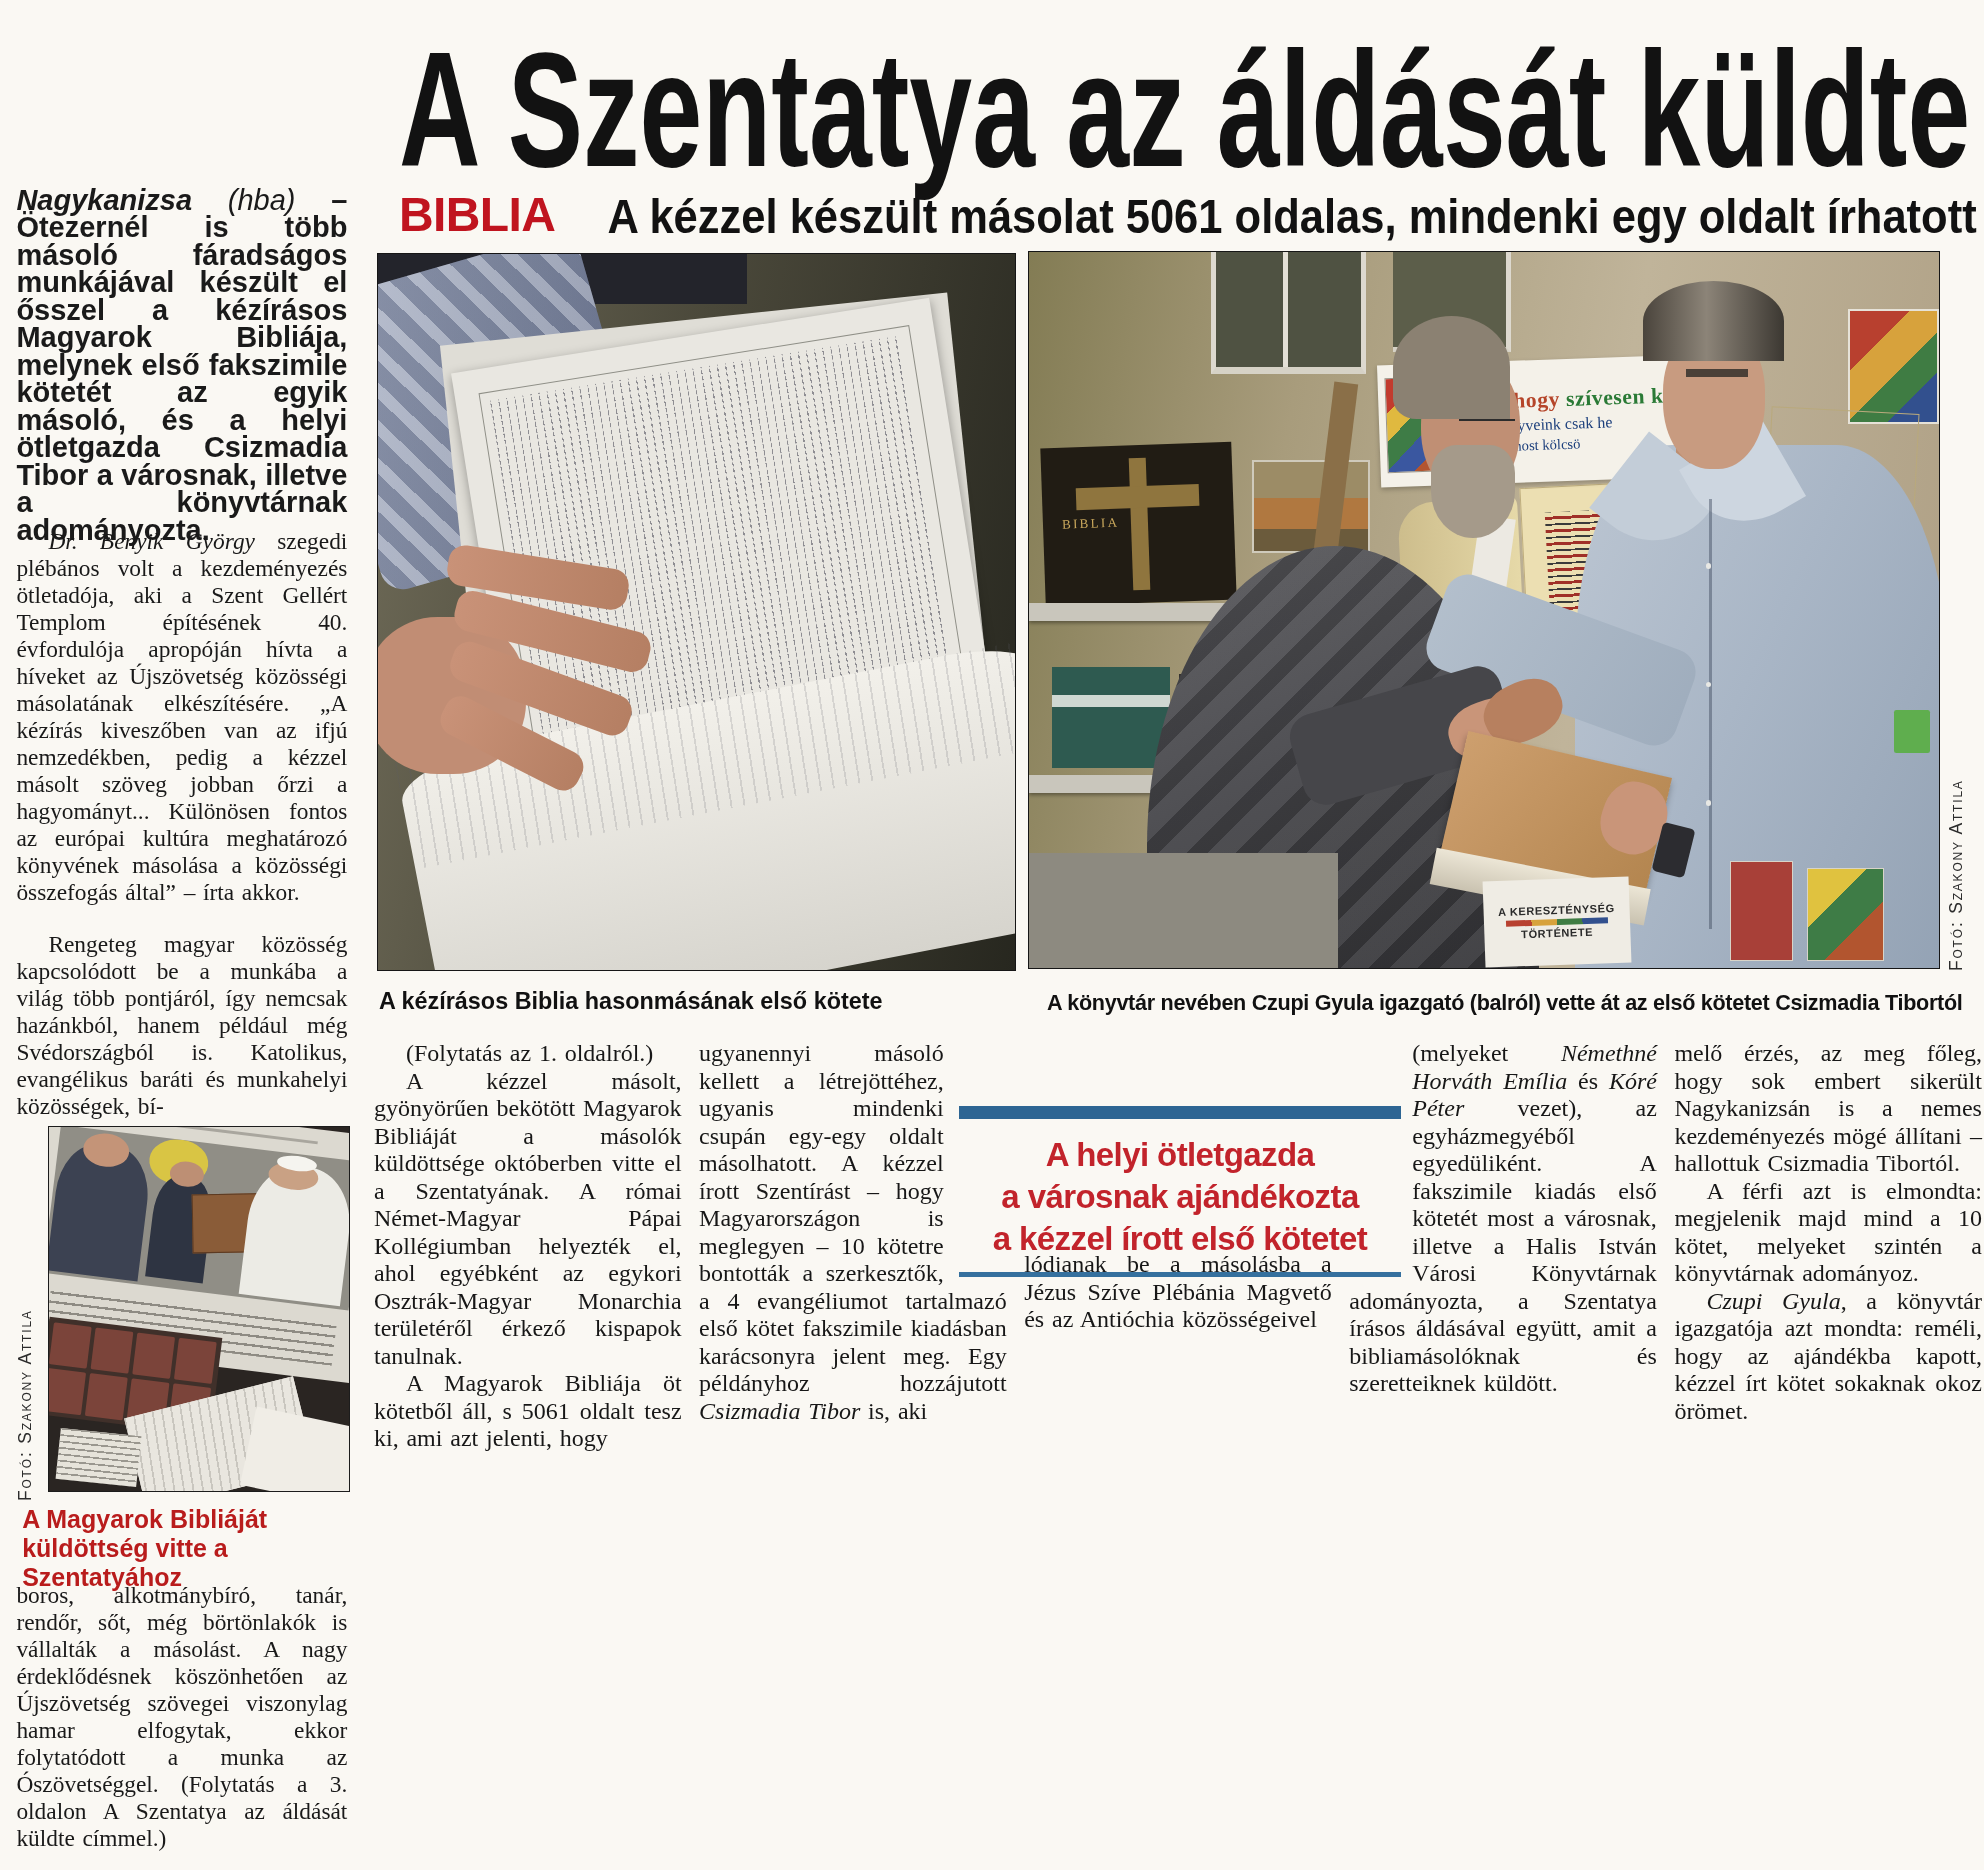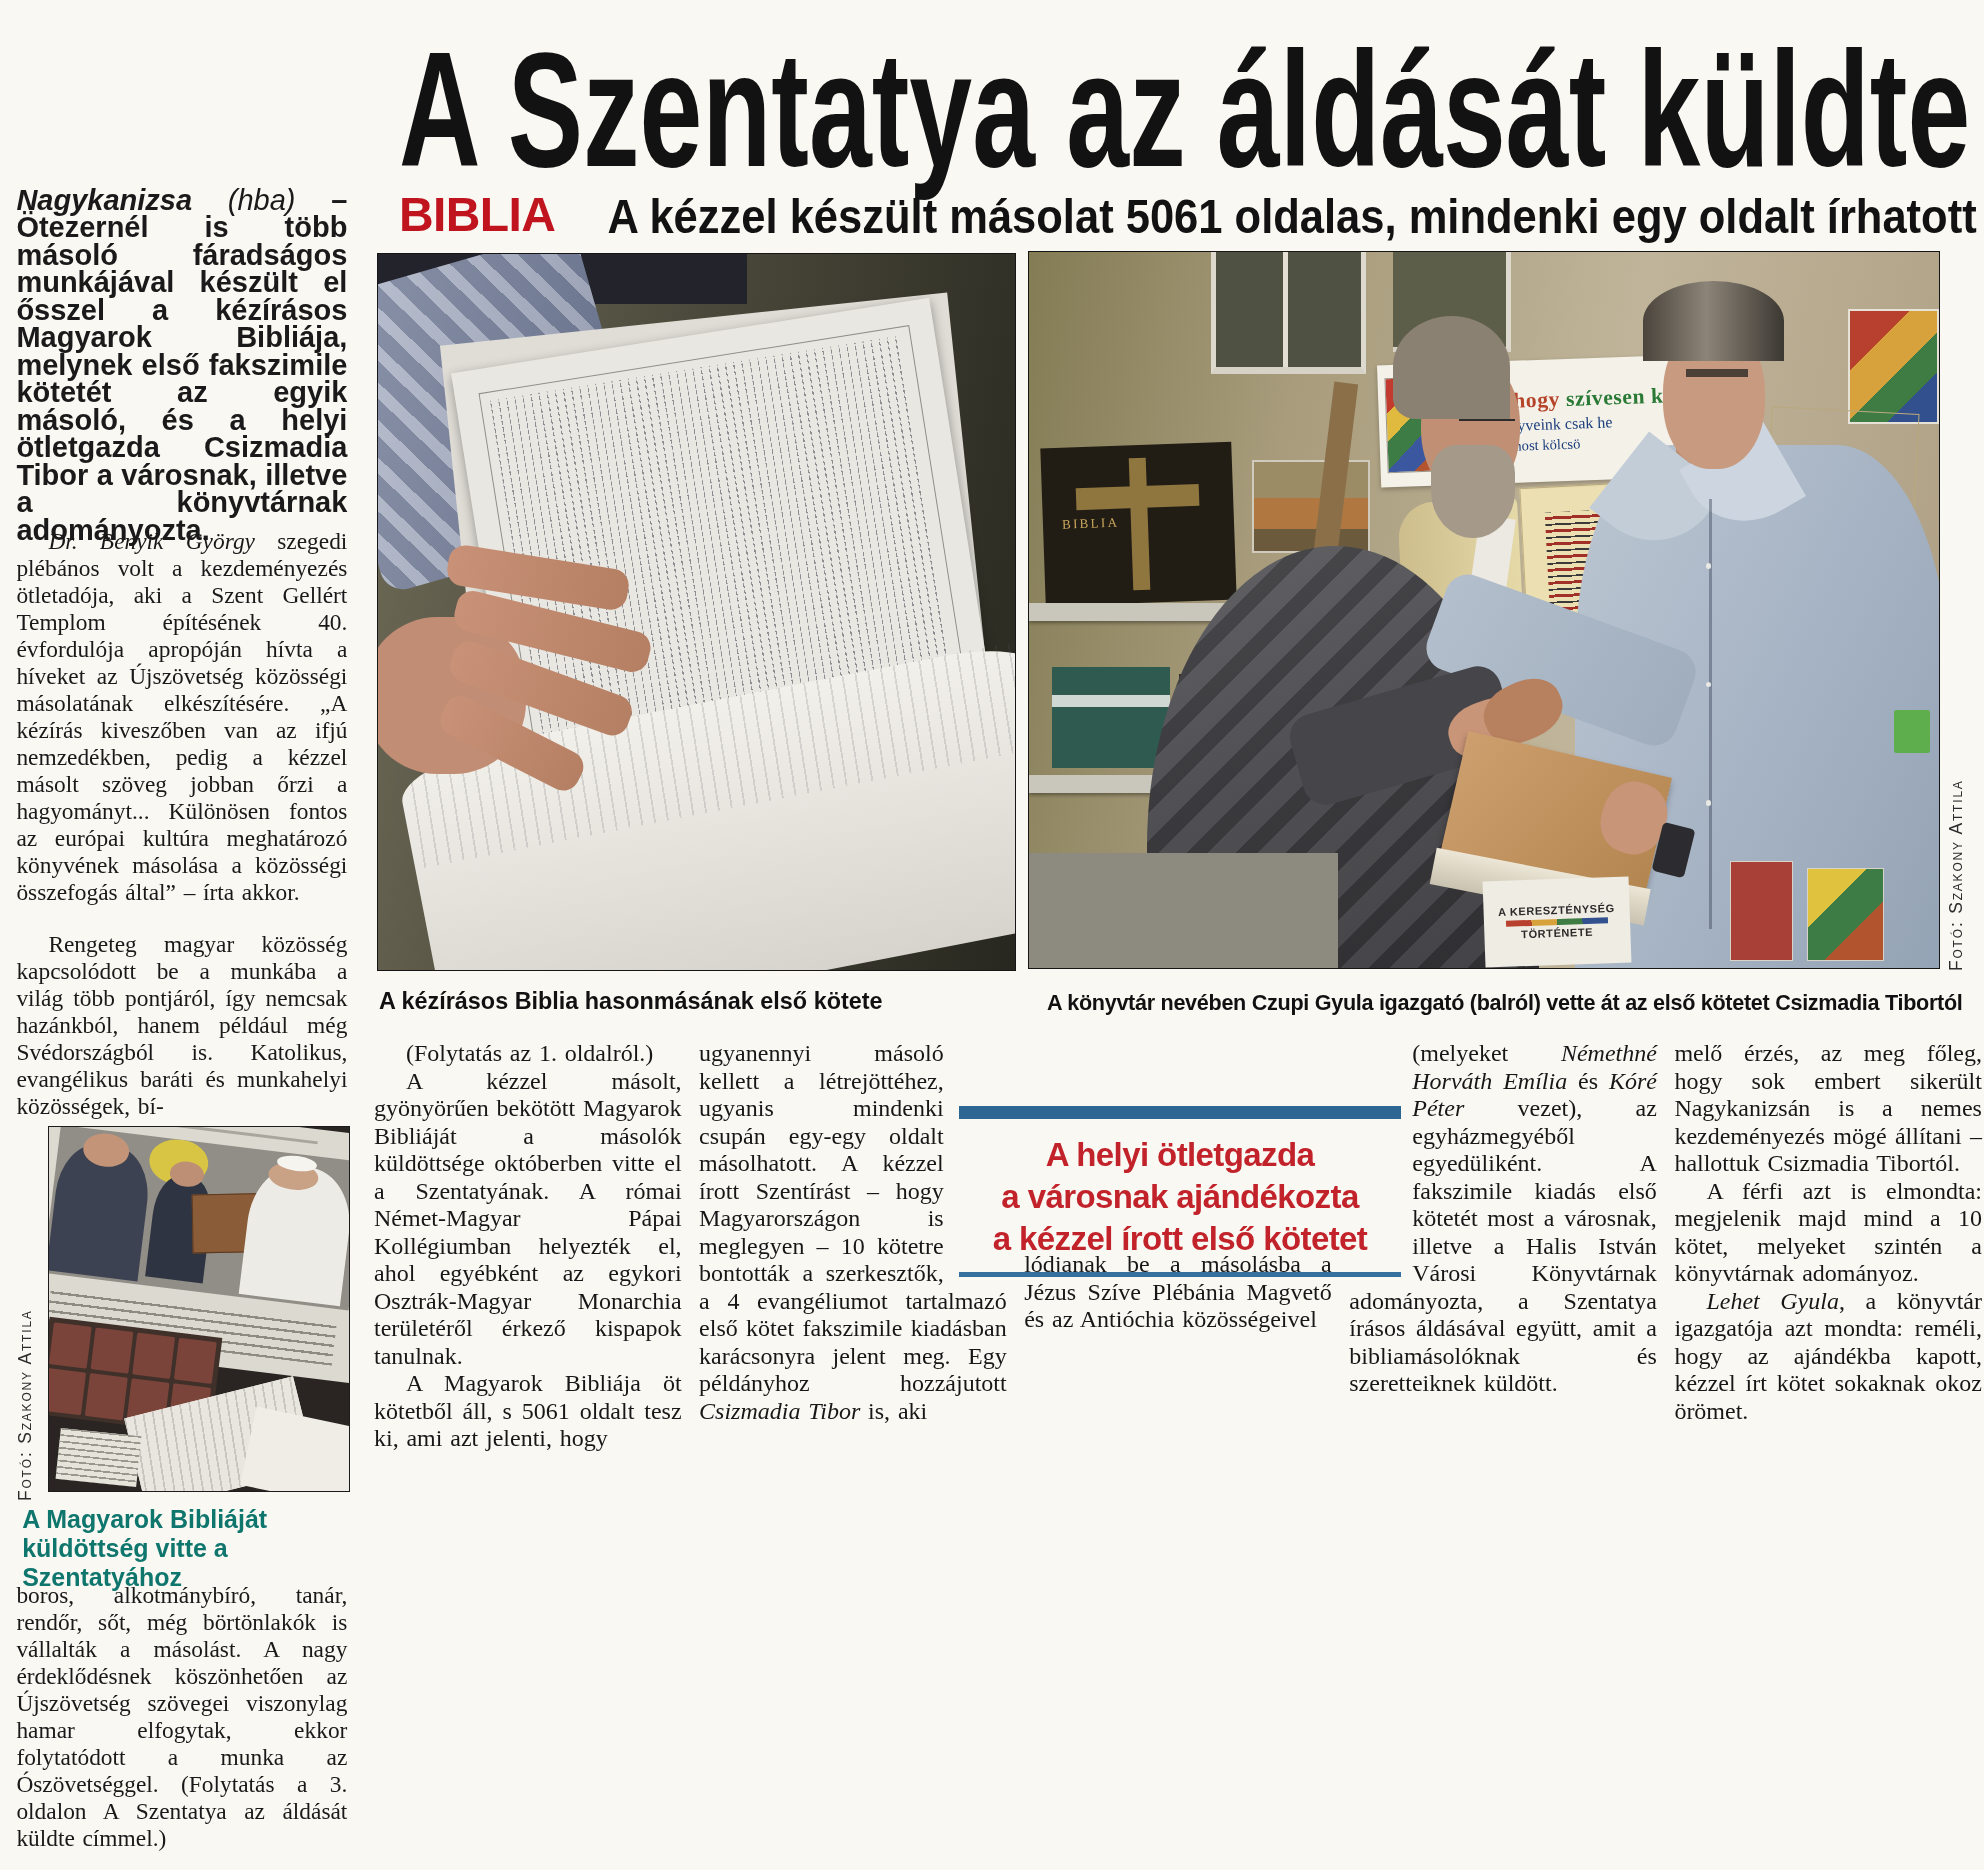--- a/index.html
+++ b/index.html
@@ -28,21 +28,21 @@
   .vcred{writing-mode:vertical-rl;transform:rotate(180deg);
          font-family:"Liberation Sans",sans-serif;font-variant:small-caps;
          font-size:17.5px;letter-spacing:1.8px;color:#2c2c2c;white-space:nowrap;
          display:flex;align-items:center;justify-content:flex-start;}
   .lc-credit{position:absolute;left:3.5px;top:1138px;height:351px;}
 
   .lc-photo{position:absolute;left:36px;top:1114px;width:302px;height:366px;margin:0;
             border:1.8px solid #1c1c1c;background:#2a2522;overflow:hidden;}
   .lc-caption{position:absolute;left:10.5px;top:1493px;width:325px;
               font-family:"Liberation Sans",sans-serif;font-weight:bold;
-              font-size:25px;line-height:29px;color:#0f766e;}
+              font-size:25px;line-height:29px;color:#b91c1c;}
 
   
   .sp-paper{position:absolute;left:-6%;top:-3%;width:114%;height:68%;background:#dcd9d0;transform:rotate(7deg);}
   .sp-mast{position:absolute;left:18%;top:5%;width:62%;height:2.9px;background:#a9a69e;}
   .sp-photo{position:absolute;left:5%;top:11%;width:90%;height:60%;background:#908e86;overflow:hidden;}
   .sp-fig1{position:absolute;left:1%;top:10%;width:30%;height:88%;background:#3c4252;border-radius:40% 40% 0 0;}
   .sp-head1{position:absolute;left:8%;top:2%;width:15%;height:22%;background:#c49478;border-radius:50%;}
   .sp-yellow{position:absolute;left:30%;top:0;width:19%;height:30%;background:#d9c544;border-radius:50%;}
   .sp-fig2{position:absolute;left:33%;top:24%;width:19%;height:70%;background:#2e3442;border-radius:40% 40% 0 0;}
   .sp-head2{position:absolute;left:37%;top:14%;width:11%;height:17%;background:#bd8f74;border-radius:50%;}
@@ -380,21 +380,21 @@
       <div class="quote-gap" data-name="pullquote-gap"></div>
       <p data-name="paragraph"><span>lódjanak be a másolásba a Jézus Szíve Plébánia Magvető és az Antióchia közösségeivel</span></p>
     </div>
     <div class="col" data-name="body-column-4">
       <div class="intrude-l" data-name="pullquote-wrap-spacer"></div>
       <p data-name="paragraph"><span>(melyeket </span><span class="it">Némethné Horváth Emília</span><span> és </span><span class="it">Kóré Péter</span><span> vezet), az egyházmegyéből egyedüliként. A fakszimile kiadás első kötetét most a városnak, illetve a Halis István Városi Könyvtárnak adományozta, a Szentatya írásos áldásával együtt, amit a bibliamásolóknak és szeretteiknek küldött.</span></p>
     </div>
     <div class="col" data-name="body-column-5">
       <p data-name="paragraph"><span>melő érzés, az meg főleg, hogy sok embert sikerült Nagykanizsán is a nemes kezdeményezés mögé állítani – hallottuk Csizmadia Tibortól.</span></p>
       <p class="ind" data-name="paragraph"><span>A férfi azt is elmondta: megjelenik majd mind a 10 kötet, melyeket szintén a könyvtárnak adományoz.</span></p>
-      <p class="ind" data-name="paragraph"><span class="it">Lehet Gyula</span><span>, a könyvtár igazgatója azt mondta: reméli, hogy az ajándékba kapott, kézzel írt kötet sokaknak okoz örömet.</span></p>
+      <p class="ind" data-name="paragraph"><span class="it">Czupi Gyula</span><span>, a könyvtár igazgatója azt mondta: reméli, hogy az ajándékba kapott, kézzel írt kötet sokaknak okoz örömet.</span></p>
     </div>
 
     <div id="pullquote" data-name="pull-quote">
       <div class="pq-bar-top" data-name="pull-quote-top-rule"></div>
       <div class="pq-text" data-name="pull-quote-text">
         <div data-name="pull-quote-line">A helyi ötletgazda</div>
         <div data-name="pull-quote-line">a városnak ajándékozta</div>
         <div data-name="pull-quote-line">a kézzel írott első kötetet</div>
       </div>
       <div class="pq-bar-bot" data-name="pull-quote-bottom-rule"></div>

